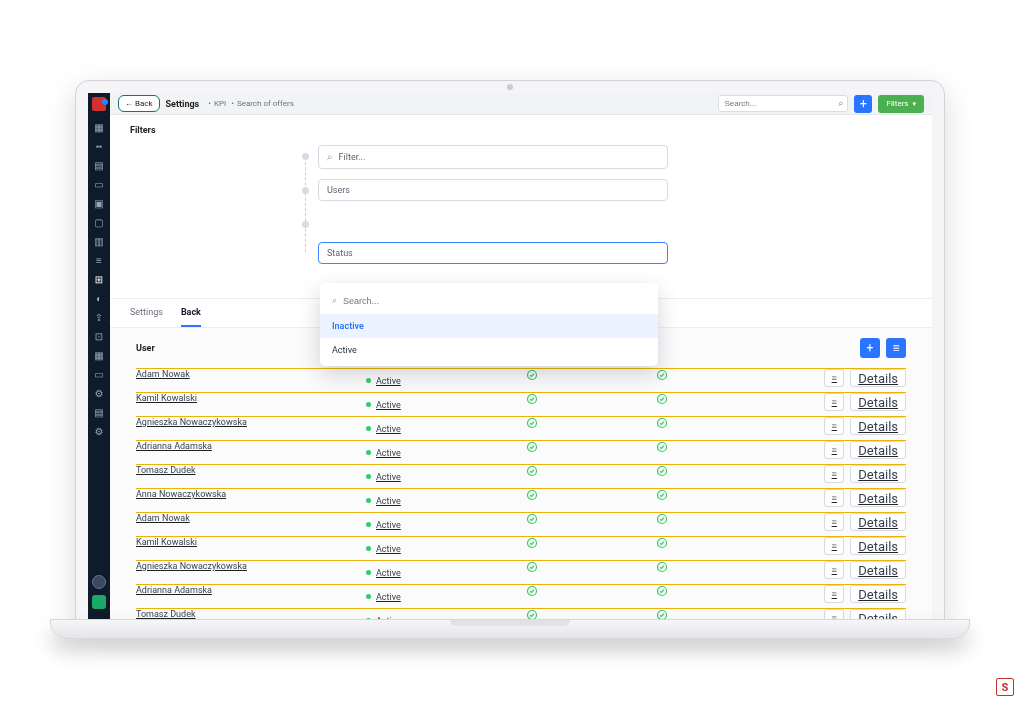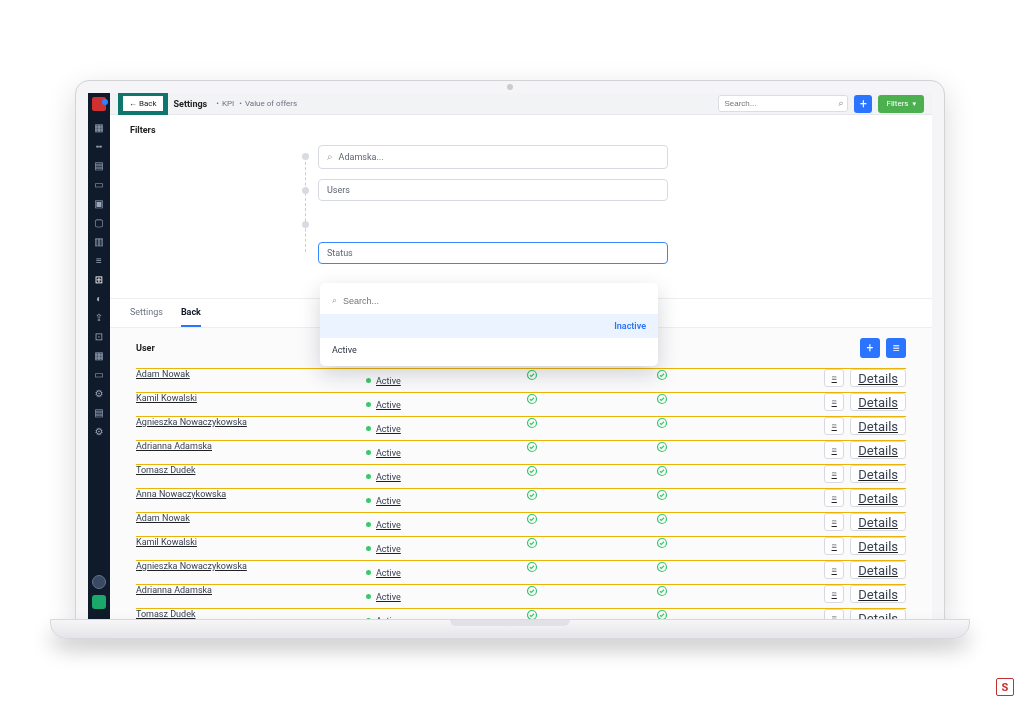--- a/index.html
+++ b/index.html
@@ -118,22 +118,22 @@
     border-bottom:1px solid #e5e7eb;
     display:flex;
     align-items:center;
     padding:0 8px;
     gap:6px;
   }
   .back-btn {
     font-size:8px;
     padding:3px 6px;
     background:#fff;
-    border:5px solid #0f766e;
-    border-radius:0;
+    border:1px solid #0f766e;
+    border-radius:6px;
     cursor:pointer;
   }
   .crumb-strong { font-weight:700; font-size:9px; }
   .crumb { font-size:8px; color:#6b7280; }
   .crumb .dot{ margin:0 3px; }
   .top-search {
     margin-left:auto;
     display:flex;
     align-items:center;
     gap:4px;
@@ -243,21 +243,20 @@
   .dd-item {
     padding:7px 12px;
     font-size:9px;
     cursor:pointer;
     color:#2c3340;
   }
   .dd-item.selected {
     background:#eaf3ff;
     color:#2b74ff;
     font-weight:600;
-    text-align:right;
   }
   .tabs {
     display:flex;
     gap:18px;
     padding:8px 20px 0;
     border-bottom:1px solid #eceef1;
     background:#fff;
   }
   .tab {
     padding-bottom:8px;
@@ -356,21 +355,21 @@
     </div>
 
     <div class="topbar">
       <div class="back-btn">
         <span>←</span>
         <span>Back</span>
       </div>
       <span class="crumb-strong">Settings</span>
       <span class="crumb">
         <span class="dot">•</span><span>KPI</span>
-        <span class="dot">•</span><span>Value of offers</span>
+        <span class="dot">•</span><span>Search of offers</span>
       </span>
       <div class="top-search">
         <input placeholder="Search..." style="">
         <span class="mag">⌕</span>
       </div>
       <div class="add-btn">+</div>
       <div class="filters-btn">
         <span>Filters</span>
         <span style="font-size:7px;">▾</span>
       </div>
@@ -381,21 +380,21 @@
       <div class="filters-panel">
         <div class="filters-title">Filters</div>
         <div class="filter-stack">
           <div class="steps">
             <div class="step-dot" style="top:2px"></div>
             <div class="step-dot" style="top:36px"></div>
             <div class="step-dot" style="top:70px"></div>
           </div>
           <div class="f-input">
             <span class="mag">⌕</span>
-            <span>Adamska...</span>
+            <span>Filter...</span>
           </div>
           <div class="f-input">
             <span>Users</span>
           </div>
           <div class="f-input highlight">
             <span>Status</span>
           </div>
         </div>
       </div>
 

